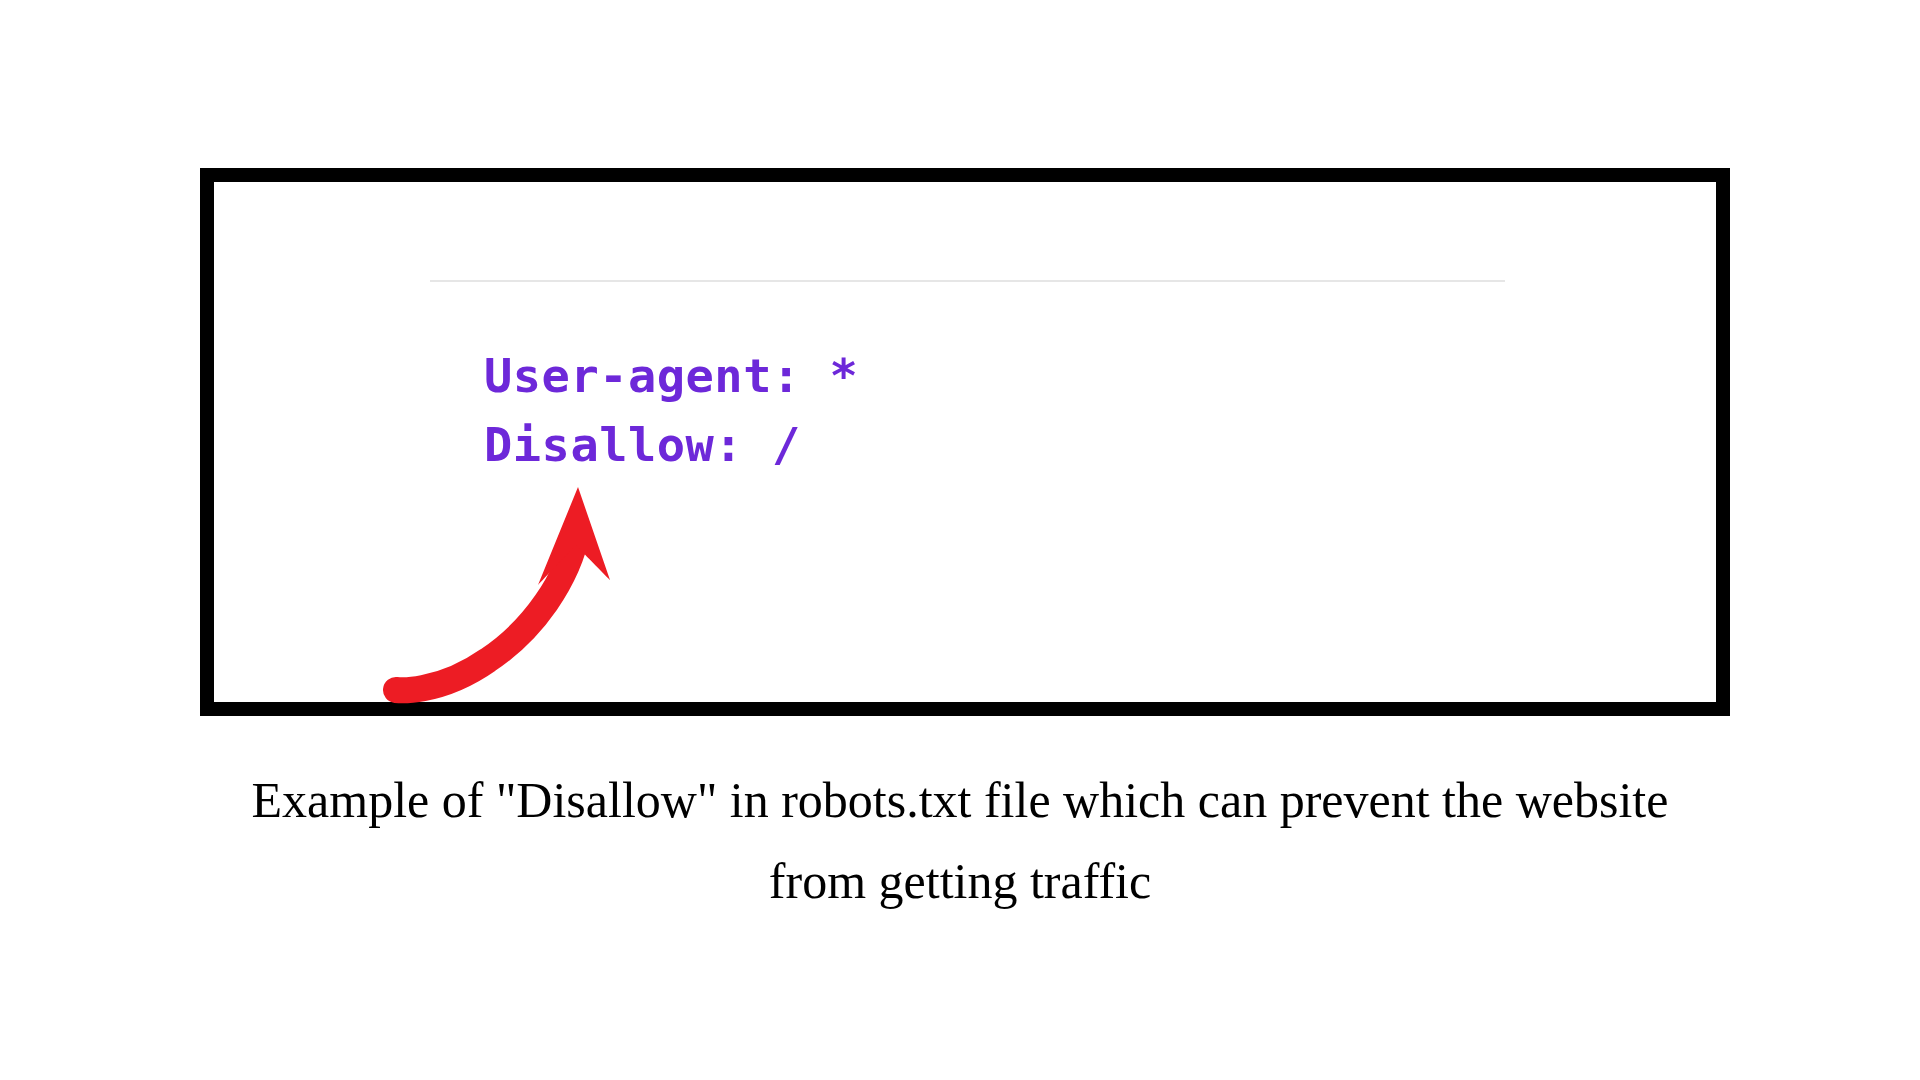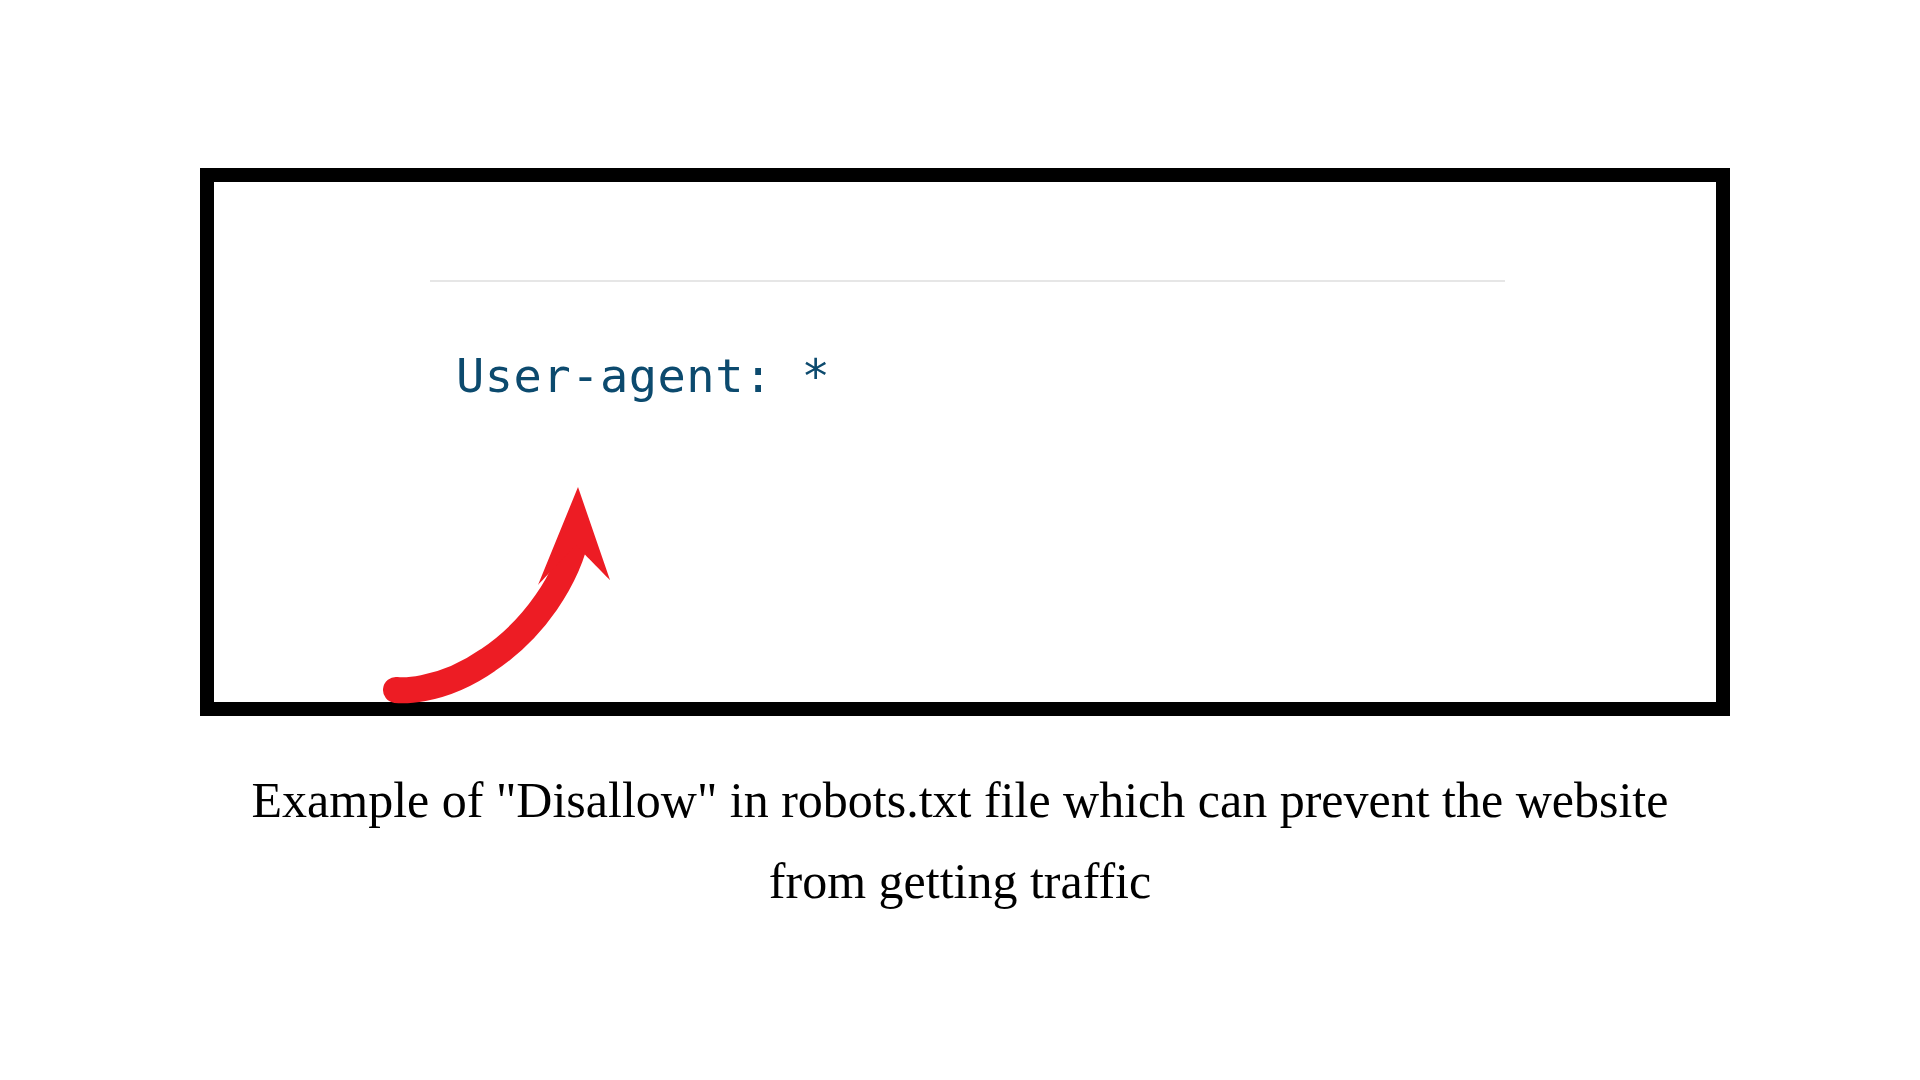--- a/index.html
+++ b/index.html
@@ -29,28 +29,28 @@
   .rule {
     position: absolute;
     left: 430px;
     top: 280px;
     width: 1075px;
     height: 0;
     border-top: 2px solid #e6e6e6;
   }
   .code {
     position: absolute;
-    left: 456px;
+    left: 484px;
     top: 342px;
     font-family: "DejaVu Sans Mono", Consolas, "Courier New", monospace;
     font-size: 47px;
     line-height: 1.46;
-    color: #0c4a6e;
+    color: #6d28d9;
     letter-spacing: 0.5px;
-    font-weight: 400;
+    font-weight: 700;
   }
   .code-line { display: block; white-space: pre; }
   .arrow {
     position: absolute;
     left: 378px;
     top: 485px;
     width: 260px;
     height: 220px;
     pointer-events: none;
   }
@@ -70,20 +70,21 @@
 <body>
 
 <div class="canvas">
 
   <div class="frame"></div>
 
   <div class="rule"></div>
 
   <div class="code">
     <span class="code-line">User-agent: *</span>
+    <span class="code-line">Disallow: /</span>
   </div>
 
   <svg class="arrow" viewBox="0 0 260 220">
     <path d="M 18 205
              C 18 205, 60 210, 110 175
              C 155 145, 190 95, 200 45
              " fill="none" stroke="#ed1c24" stroke-width="26" stroke-linecap="round" stroke-linejoin="round"></path>
     <path d="M 200 2
              L 232 95
              C 232 95, 205 68, 198 60

